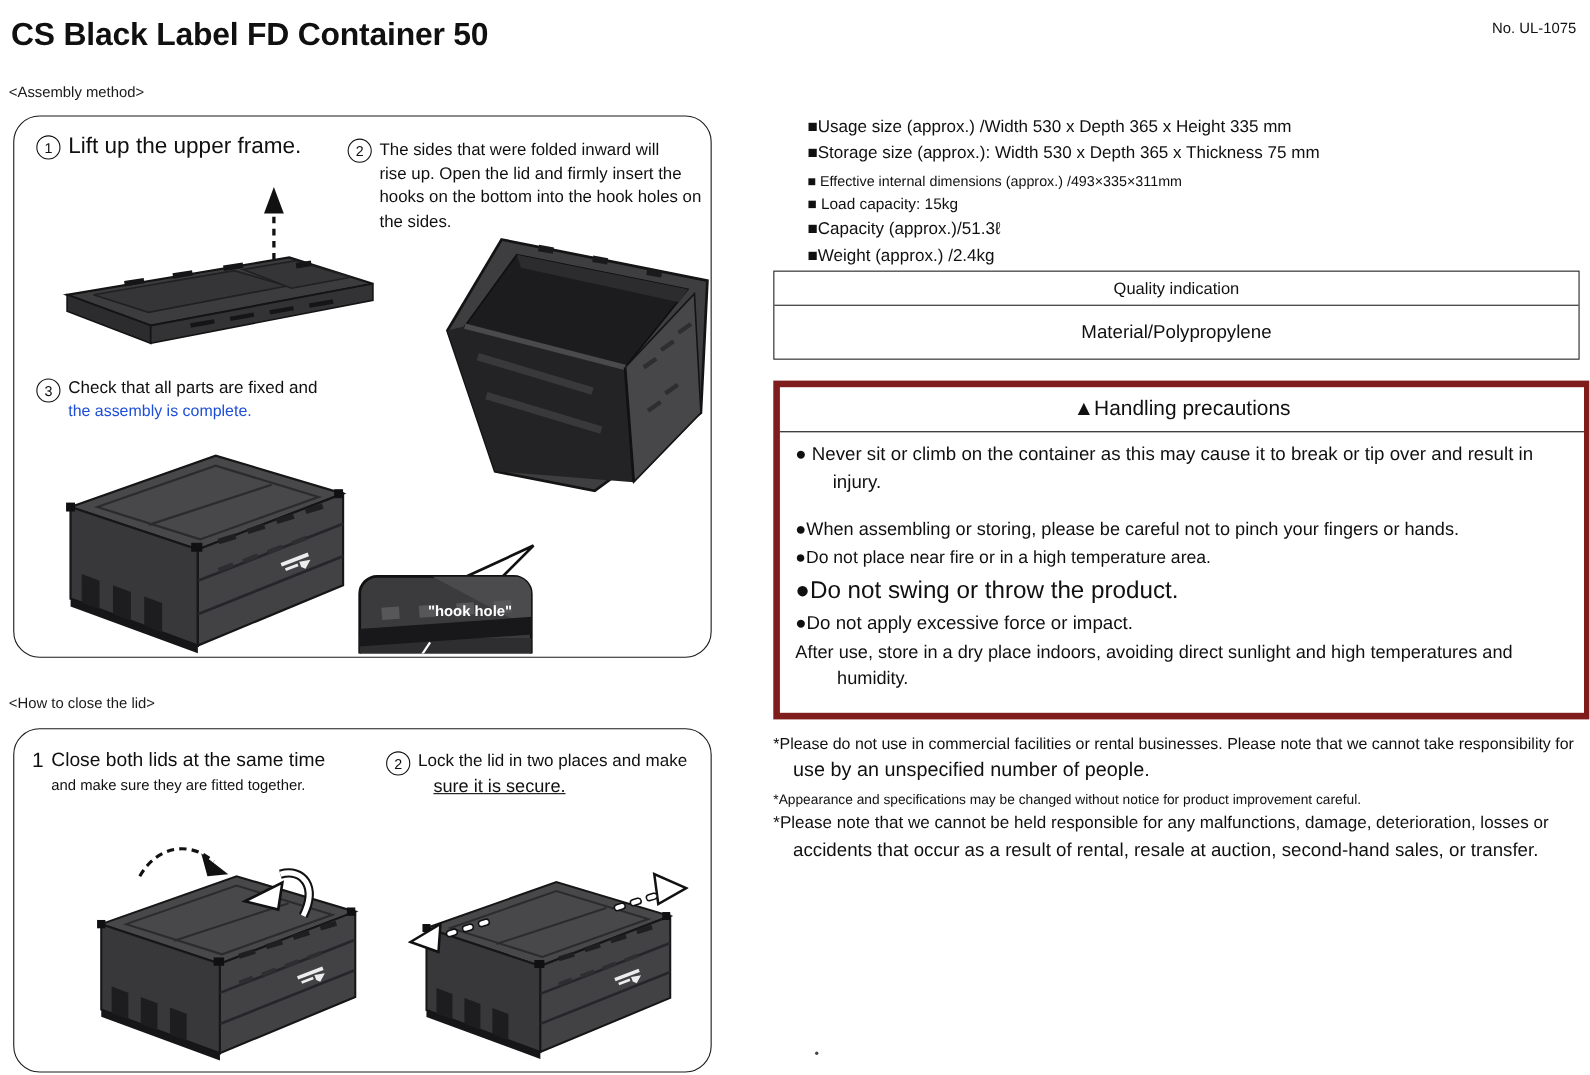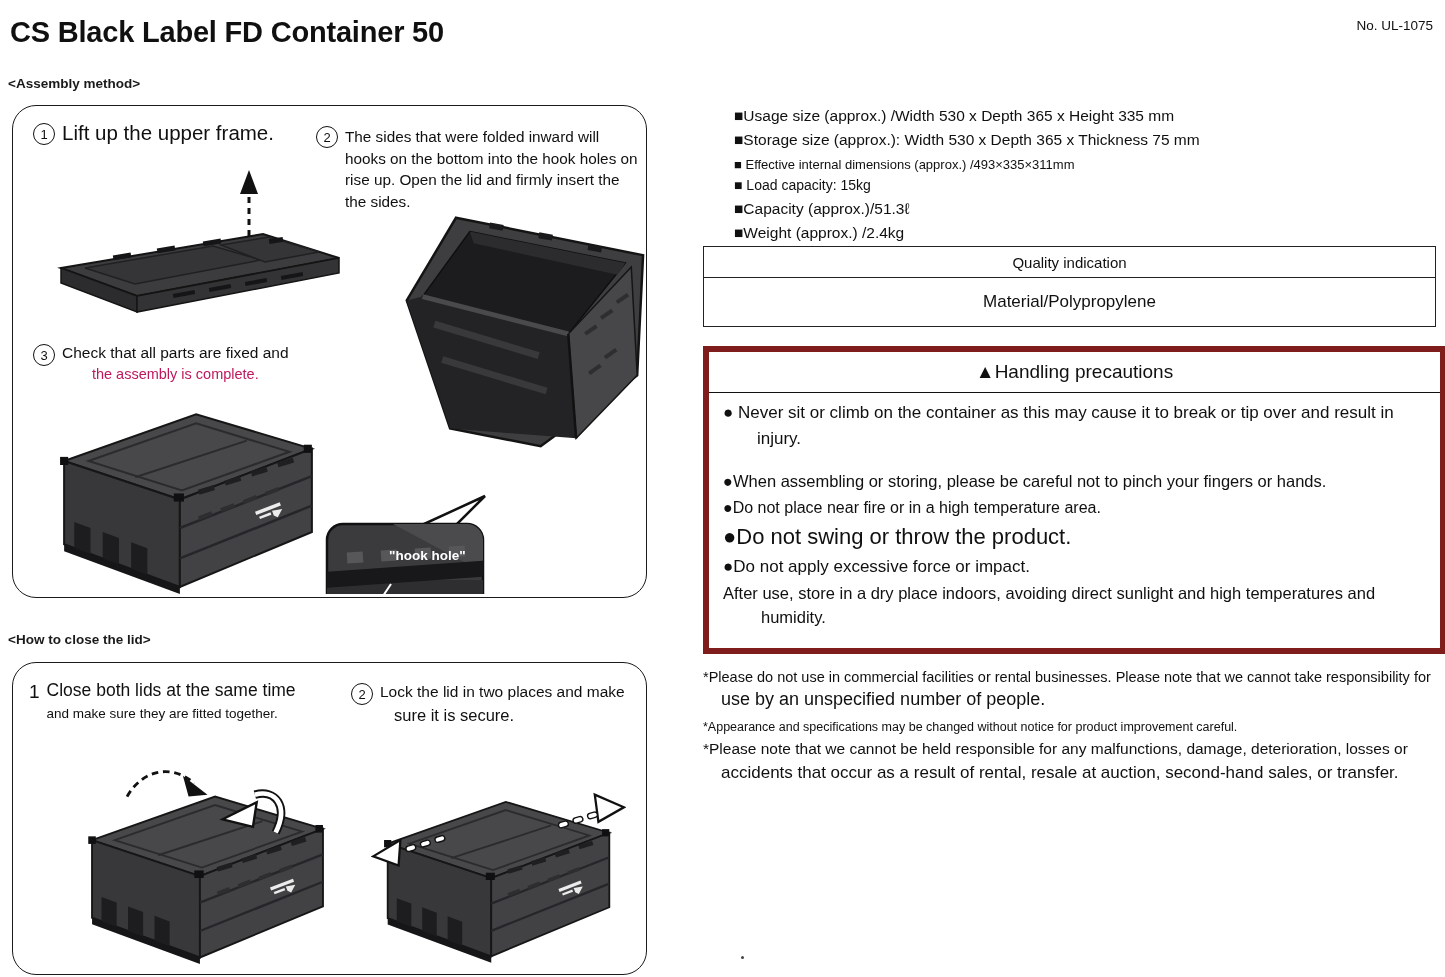--- a/index.html
+++ b/index.html
@@ -3,37 +3,37 @@
 <meta charset="utf-8">
 <style>
   html,body{margin:0;padding:0;background:#ffffff;}
   .page{position:relative;width:1445px;height:977px;background:#fff;overflow:hidden;
         font-family:"Liberation Sans",sans-serif;color:#101010;margin-top:10px;}
   .abs{position:absolute;}
 
   .title{left:10px;top:6px;font-size:29px;font-weight:600;letter-spacing:-0.2px;}
   .docno{right:12px;top:8px;font-size:13.5px;}
 
-  .seclabel{font-size:13.5px;color:#1a1a1a;font-weight:bold;}
+  .seclabel{font-size:13.5px;color:#1a1a1a;}
   .panel{border:1.6px solid #1a1a1a;border-radius:24px;background:#fff;}
 
   .cnum{display:inline-flex;align-items:center;justify-content:center;width:20px;height:20px;
         border:1.4px solid #111;border-radius:50%;font-size:13px;flex:none;}
   .steprow{display:flex;gap:7px;align-items:flex-start;}
 
   .step1-text{font-size:20.5px;margin-top:-2px;}
   .step2-lines{font-size:15.3px;line-height:21.5px;}
   .step3-l1{font-size:15.5px;}
-  .step3-l2{font-size:14.5px;color:#be185d;margin-top:4px;text-align:center;}
+  .step3-l2{font-size:14.5px;color:#1d4ed8;margin-top:4px;}
 
   .lidstep1-num{font-size:19px;font-weight:500;}
   .lidstep1-text{font-size:17.5px;margin-top:-1px;}
   .lidstep1-sub{font-size:13.5px;margin-top:5px;}
   .lidstep2-l1{font-size:15.5px;}
-  .lidstep2-l2{font-size:16.5px;margin-top:5px;padding-left:14px;}
+  .lidstep2-l2{font-size:16.5px;margin-top:5px;padding-left:14px;text-decoration:underline;}
 
   
   .specs{left:734px;top:90px;width:742px;}
   .spec{white-space:nowrap;}
   .s1{font-size:15.5px;margin-top:7px;}
   .s2{font-size:15.5px;margin-top:6px;}
   .s3{font-size:13px;margin-top:8px;}
   .s4{font-size:14px;margin-top:5px;}
   .s5{font-size:15.5px;margin-top:7px;}
   .s6{font-size:15.5px;margin-top:6px;}
@@ -144,22 +144,22 @@
         <rect x="156" y="136" width="22" height="4" transform="rotate(-10 167 138)"></rect>
         <rect x="192" y="130" width="22" height="4" transform="rotate(-10 203 132)"></rect>
         <rect x="228" y="124" width="22" height="4" transform="rotate(-10 239 126)"></rect>
       </g>
     </svg>
 
     <div class="abs steprow" style="left:303px;top:20px;width:330px;">
       <span class="cnum">2</span>
       <div class="step2-lines">
         <div>The sides that were folded inward will</div>
+        <div>rise up. Open the lid and firmly insert the</div>
         <div>hooks on the bottom into the hook holes on</div>
-        <div>rise up. Open the lid and firmly insert the</div>
         <div>the sides.</div>
       </div>
     </div>
 
     <svg class="abs" style="left:378px;top:103px;" width="258" height="243" viewBox="0 0 262 245">
       <polygon points="66,8 256,46 250,168 152,240 60,222 16,92" fill="#3e3e40" stroke="#141414" stroke-width="2.5"></polygon>
       <polygon points="80,22 238,54 180,126 32,88" fill="#1c1c1e" stroke="#0f0f10" stroke-width="1.5"></polygon>
       <polygon points="80,22 238,54 230,66 84,34" fill="#2c2c2e"></polygon>
       <polygon points="180,126 244,58 250,168 188,232" fill="#47474a" stroke="#141414" stroke-width="1.5"></polygon>
       <polygon points="32,88 180,126 188,232 60,222 16,92" fill="#232325"></polygon>

